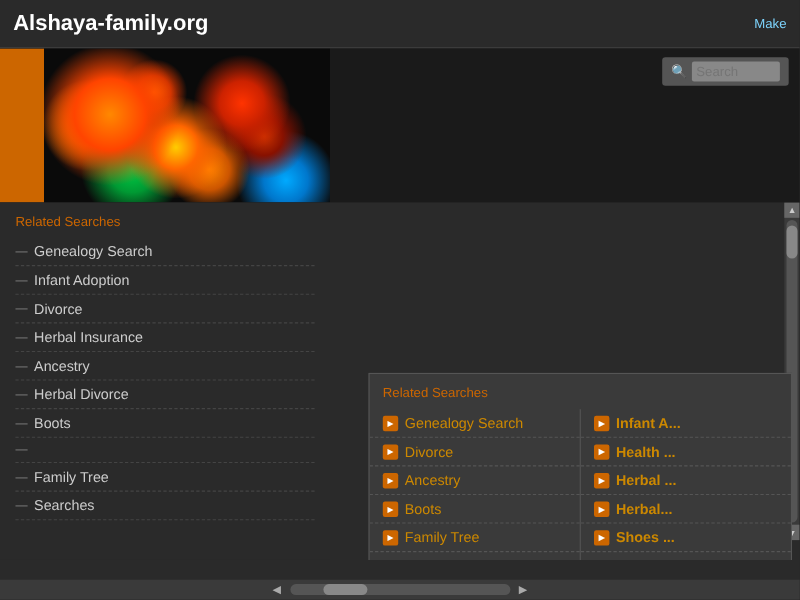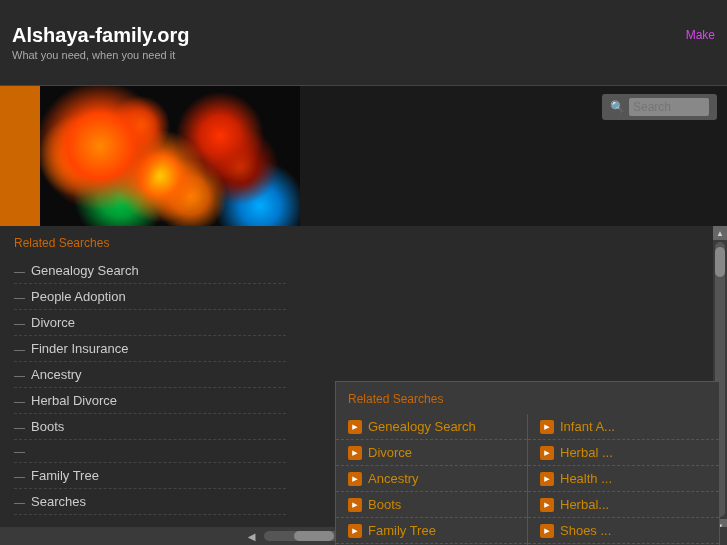--- a/index.html
+++ b/index.html
@@ -9,38 +9,38 @@
       overflow: hidden;
       background: #2a2a2a;
       font-family: Arial, sans-serif;
       font-size: 13px;
       color: #ccc;
     }
 
     
     #header {
       background: #2a2a2a;
-      padding: 24px 12px;
+      padding: 10px 12px;
       display: flex;
       align-items: flex-start;
       justify-content: space-between;
       border-bottom: 1px solid #444;
     }
     #header .site-title {
       color: #fff;
       font-size: 20px;
       font-weight: bold;
     }
     #header .site-tagline {
       color: #aaa;
       font-size: 11px;
       margin-top: 2px;
     }
     #header .make-link {
-      color: #d946ef;
+      color: #7dd3fc;
       font-size: 12px;
       margin-top: 4px;
     }
 
     
     #banner {
       height: 140px;
       background: #1a1a1a;
       position: relative;
       overflow: hidden;
@@ -245,21 +245,20 @@
       position: absolute;
       top: 5px;
     }
   </style>
 </head>
 <body>
 
 <div id="header">
   <div>
     <div class="site-title">Alshaya-family.org</div>
-    <div class="site-tagline">What you need, when you need it</div>
   </div>
   <div class="make-link">Make</div>
 </div>
 
 <div id="banner">
   <div id="orange-strip"></div>
   <div id="banner-image"></div>
   <div id="search-box-area">
     <span style="color:#ccc;margin-right:4px;font-size:12px;">🔍</span>
     <input type="text" placeholder="Search" style="">
@@ -269,29 +268,29 @@
 <div style="display:flex; position:relative; height:325px; overflow:hidden;">
 
   <div id="sidebar">
     <div class="related-title">Related Searches</div>
     <div class="sidebar-item">
       <span class="arrow">—</span>
       <span>Genealogy Search</span>
     </div>
     <div class="sidebar-item">
       <span class="arrow">—</span>
-      <span>People Adoption</span>
+      <span>Infant Adoption</span>
     </div>
     <div class="sidebar-item">
       <span class="arrow">—</span>
       <span>Divorce</span>
     </div>
     <div class="sidebar-item">
       <span class="arrow">—</span>
-      <span>Finder Insurance</span>
+      <span>Herbal Insurance</span>
     </div>
     <div class="sidebar-item">
       <span class="arrow">—</span>
       <span>Ancestry</span>
     </div>
     <div class="sidebar-item">
       <span class="arrow">—</span>
       <span>Herbal Divorce</span>
     </div>
     <div class="sidebar-item">
@@ -335,32 +334,32 @@
         <div class="overlay-item">
           <span class="oi"></span>
           <span>Family Tree</span>
         </div>
         <div class="overlay-item">
 
           <span>Affordable Health Insurance</span>
         </div>
 
       </div>
-      <div style="flex:1;">
+      <div style="flex:1;font-weight:bold;">
         <div class="overlay-item">
           <span class="oi"></span>
           <span>Infant A...</span>
         </div>
         <div class="overlay-item">
           <span class="oi"></span>
+          <span>Health ...</span>
+        </div>
+        <div class="overlay-item">
+          <span class="oi"></span>
           <span>Herbal ...</span>
-        </div>
-        <div class="overlay-item">
-          <span class="oi"></span>
-          <span>Health ...</span>
         </div>
         <div class="overlay-item">
           <span class="oi"></span>
           <span>Herbal...</span>
         </div>
         <div class="overlay-item">
           <span class="oi"></span>
           <span>Shoes ...</span>
         </div>
 

